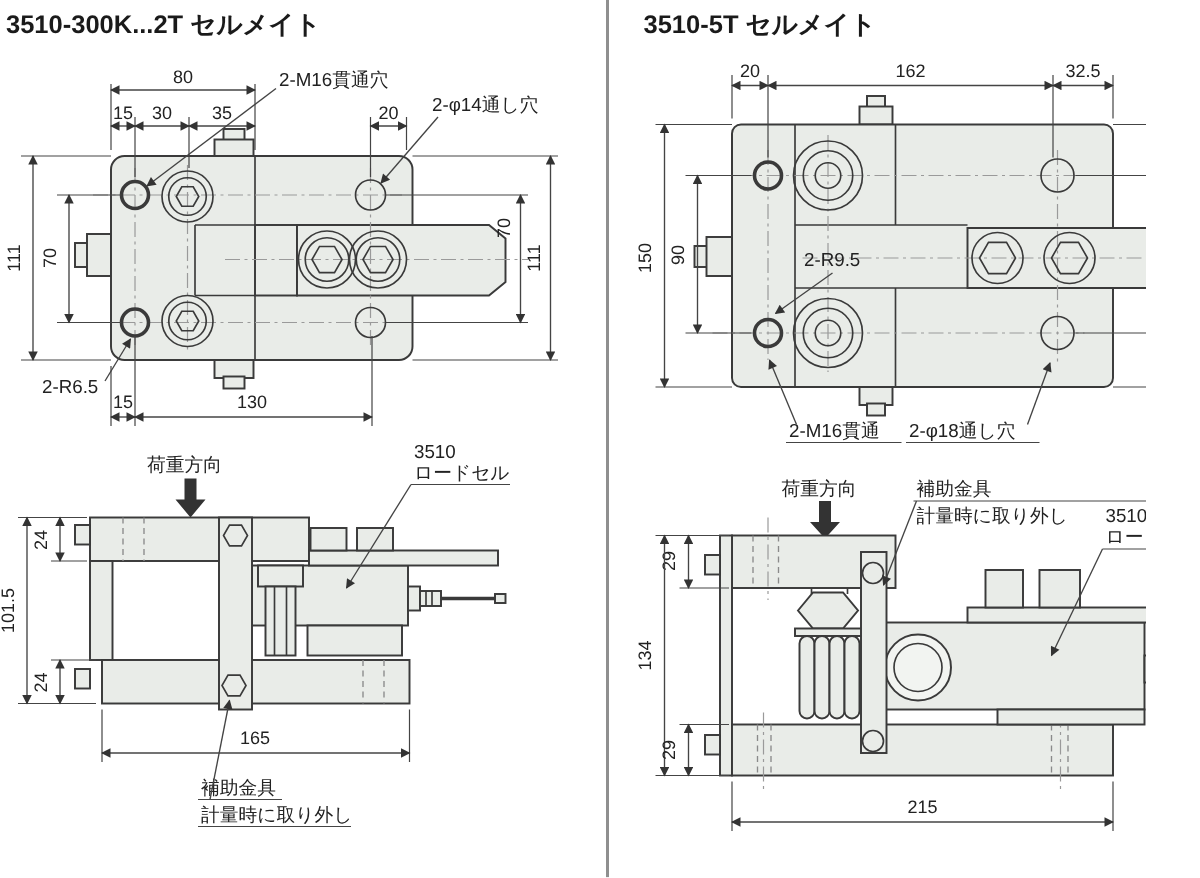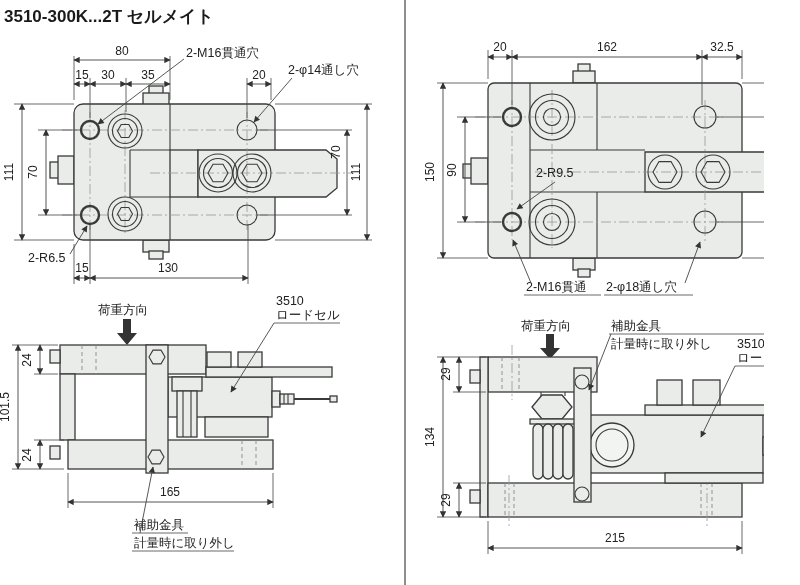--- a/index.html
+++ b/index.html
@@ -24,20 +24,21 @@
   text.d{font-size:12px;fill:#222;}
   text.lbl{font-size:12.5px;fill:#222;}
   .mid{text-anchor:middle;}
   .arrowfill{fill:#333;}
 </style>
 </head>
 <body>
 
 <div id="canvas">
   <div id="title-left" class="title">3510-300K...2T セルメイト</div>
+  <div id="title-right" class="title">3510-5T セルメイト</div>
   <div id="divider"></div>
 
   <svg id="svg-left" width="405" height="585" viewBox="0 0 405 585">
     <defs>
       <marker id="ahL" viewBox="0 0 10 10" refX="9" refY="5" markerWidth="9" markerHeight="7" orient="auto-start-reverse">
         <path d="M0,0 L10,5 L0,10 z" class="arrowfill"></path>
       </marker>
     </defs>
 
     <g>

